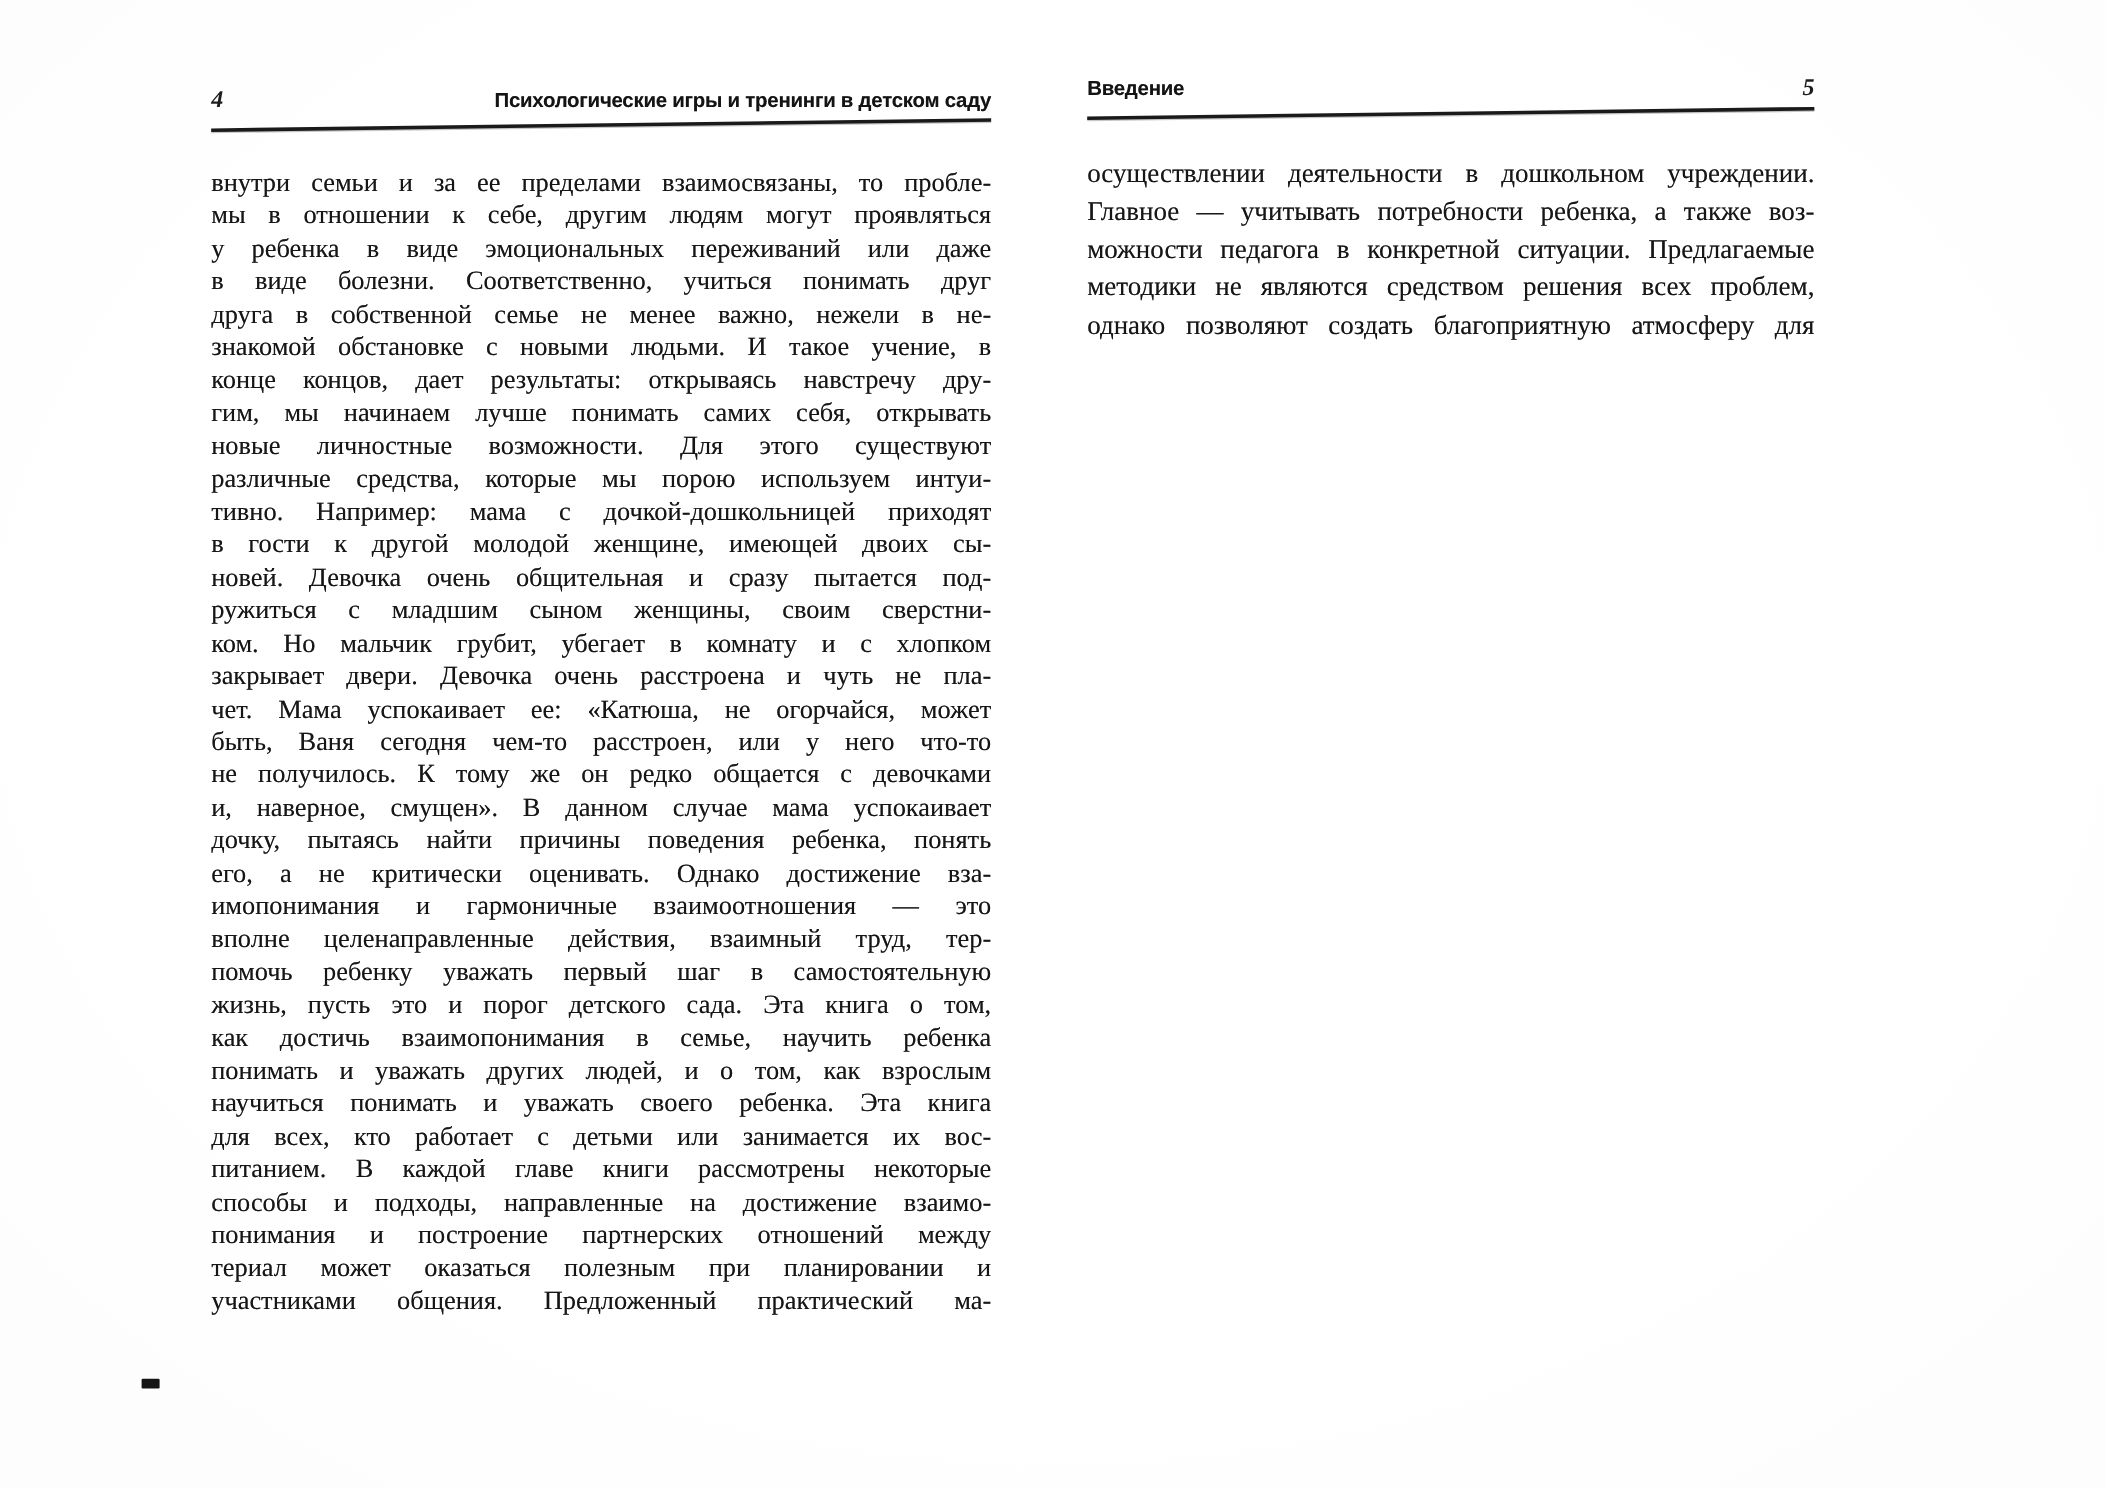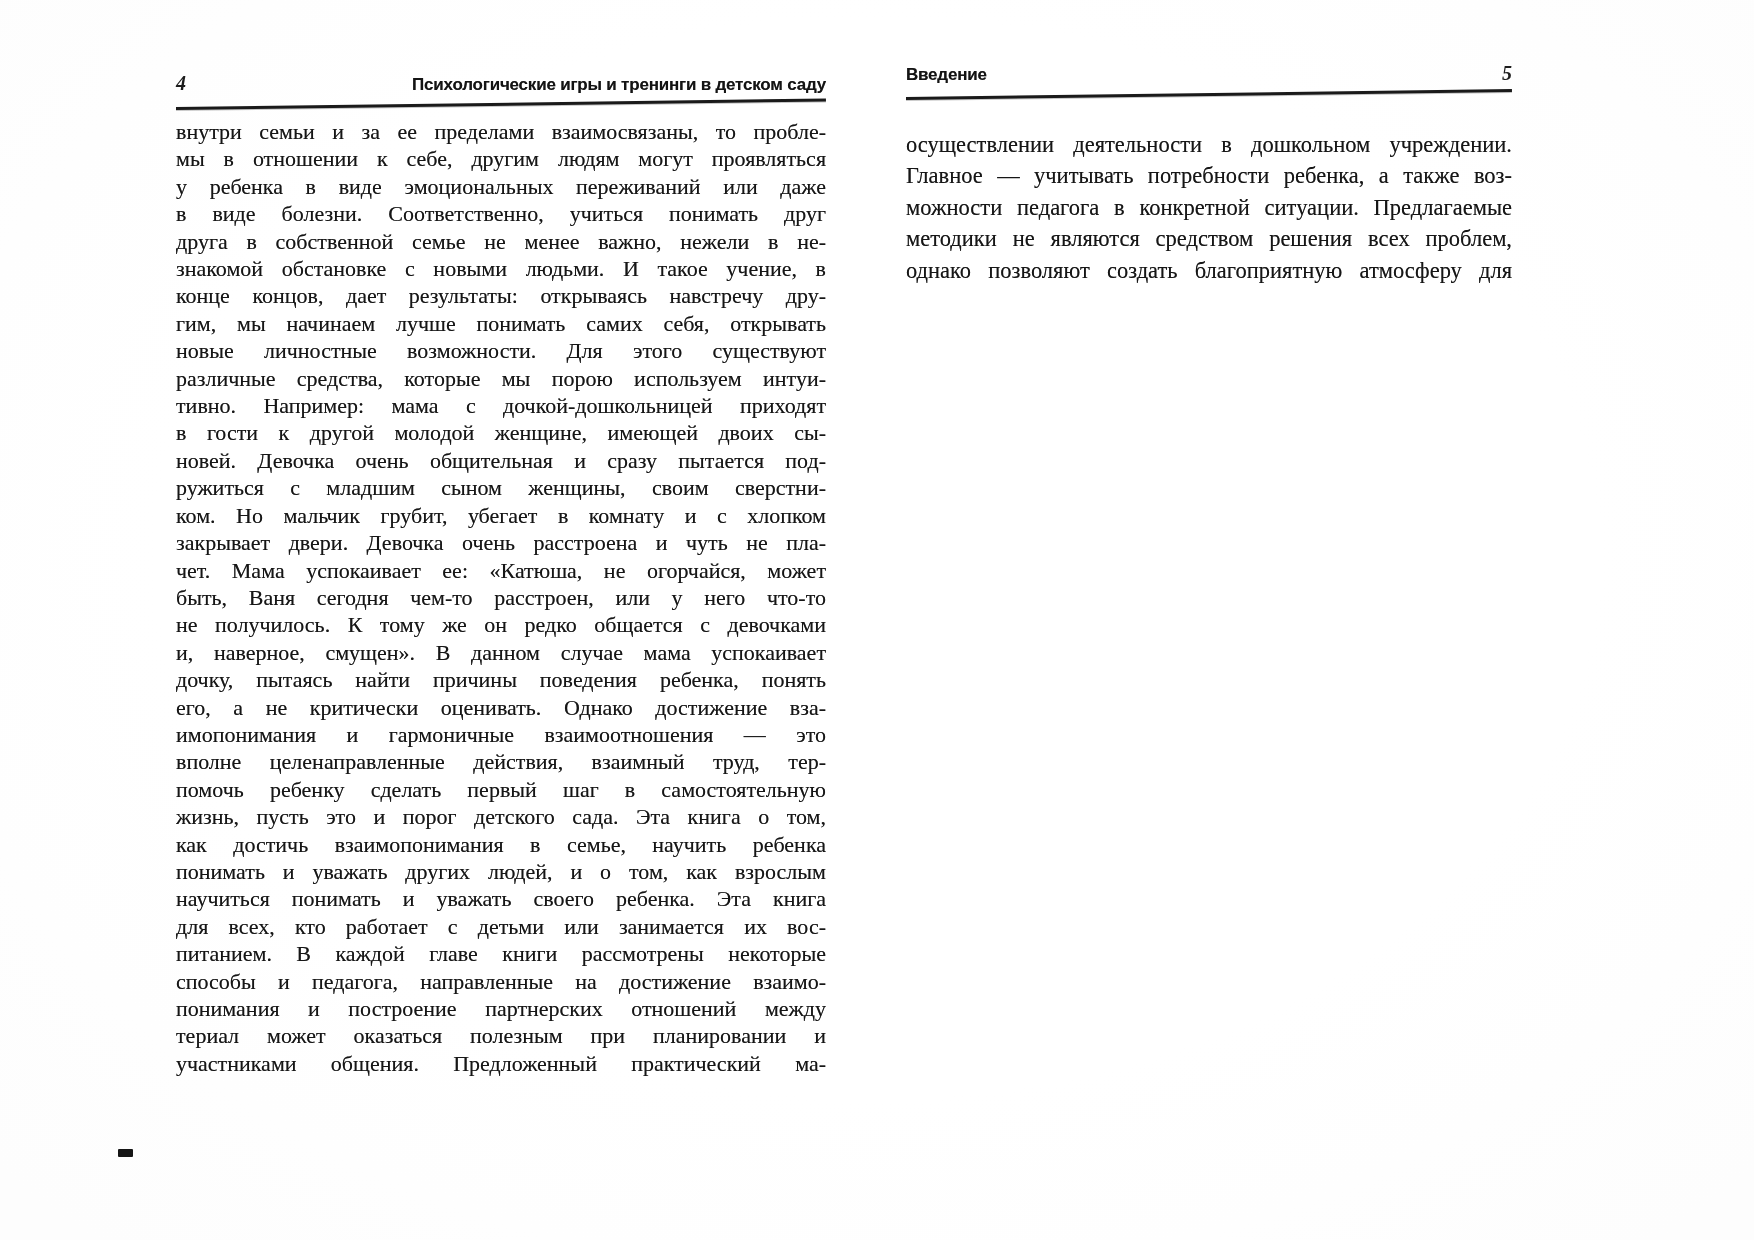--- a/index.html
+++ b/index.html
@@ -53,21 +53,21 @@
     background: #1a1a1a;
     transform: rotate(-0.75deg);
     transform-origin: left center;
     margin-top: 5px;
     box-shadow: 0 1px 0 rgba(30,30,30,0.25);
   }
   .page-left .header-rule  { width: 650px; }
   .page-right .header-rule { width: 606px; }
 
   .body-text { display: block; }
-  .page-left  .body-text { margin-top: 8px; }
+  .page-left  .body-text { margin-top: 28px; }
   .page-right .body-text { margin-top: 29px; }
 
   .text-line {
     font-family: "Liberation Serif", serif;
     font-size: 22px;
     line-height: 27.4px;
     color: #161616;
     text-align: justify;
     text-align-last: justify;
     white-space: normal;
@@ -121,28 +121,28 @@
         <div class="text-line">ком. Но мальчик грубит, убегает в комнату и с хлопком</div>
         <div class="text-line">закрывает двери. Девочка очень расстроена и чуть не пла-</div>
         <div class="text-line">чет. Мама успокаивает ее: «Катюша, не огорчайся, может</div>
         <div class="text-line">быть, Ваня сегодня чем-то расстроен, или у него что-то</div>
         <div class="text-line">не получилось. К тому же он редко общается с девочками</div>
         <div class="text-line">и, наверное, смущен». В данном случае мама успокаивает</div>
         <div class="text-line">дочку, пытаясь найти причины поведения ребенка, понять</div>
         <div class="text-line">его, а не критически оценивать. Однако достижение вза-</div>
         <div class="text-line">имопонимания и гармоничные взаимоотношения — это</div>
         <div class="text-line">вполне целенаправленные действия, взаимный труд, тер-</div>
-        <div class="text-line">помочь ребенку сделать первый шаг в самостоятельную</div>
+        <div class="text-line">помочь ребенку уважать первый шаг в самостоятельную</div>
         <div class="text-line">жизнь, пусть это и порог детского сада. Эта книга о том,</div>
         <div class="text-line">как достичь взаимопонимания в семье, научить ребенка</div>
         <div class="text-line">понимать и уважать других людей, и о том, как взрослым</div>
         <div class="text-line">научиться понимать и уважать своего ребенка. Эта книга</div>
         <div class="text-line">для всех, кто работает с детьми или занимается их вос-</div>
         <div class="text-line">питанием. В каждой главе книги рассмотрены некоторые</div>
-        <div class="text-line">способы и педагога, направленные на достижение взаимо-</div>
+        <div class="text-line">способы и подходы, направленные на достижение взаимо-</div>
         <div class="text-line">понимания и построение партнерских отношений между</div>
         <div class="text-line">териал может оказаться полезным при планировании и</div>
         <div class="text-line">участниками общения. Предложенный практический ма-</div>
       </div>
   </div>
 
   <div class="page page-right">
     <div class="page-header">
       <span class="runhead">Введение</span>
       <span class="pagenum">5</span>

